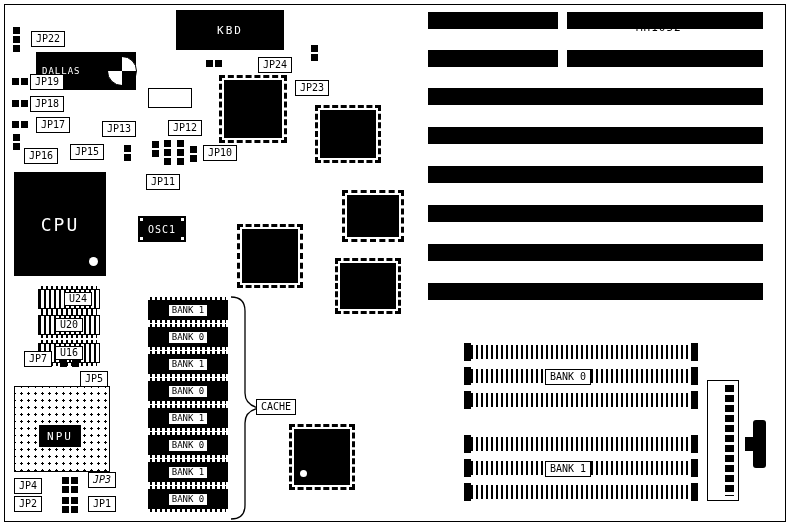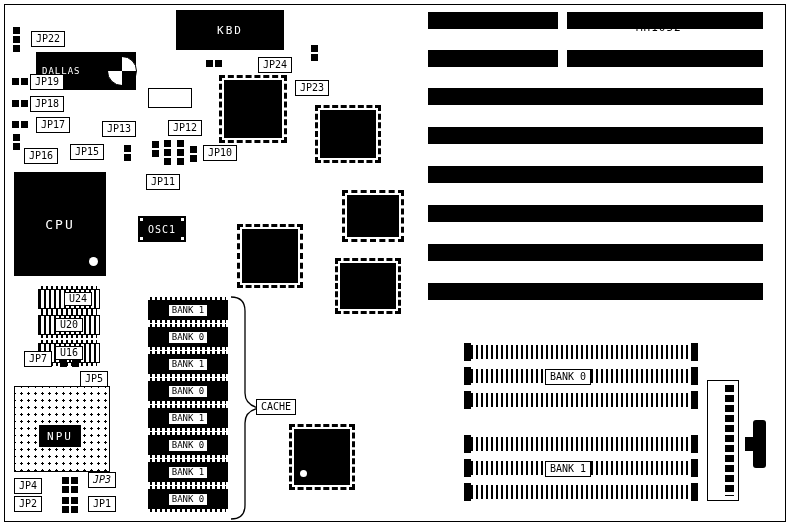--- a/index.html
+++ b/index.html
@@ -115,21 +115,21 @@
 
   <div class="qfp" style="left:224px; top:80px; width:58px; height:58px;"></div>
   <div class="qfp" style="left:320px; top:110px; width:56px; height:48px;"></div>
   <div class="qfp" style="left:347px; top:195px; width:52px; height:42px;"></div>
   <div class="qfp" style="left:242px; top:229px; width:56px; height:54px;"></div>
   <div class="qfp" style="left:340px; top:263px; width:56px; height:46px;"></div>
   <div class="qfp" style="left:294px; top:429px; width:56px; height:56px;">
     <span class="wdot" style="left:6px; bottom:8px; width:7px; height:7px;"></span>
   </div>
 
-  <div class="chip" style="left:14px; top:172px; width:92px; height:104px; font-size:13px;">
+  <div class="chip" style="left:14px; top:172px; width:92px; height:104px; font-size:18px;">
     <span>CPU</span>
     <span class="wdot" style="right:8px; bottom:10px; width:9px; height:9px;"></span>
   </div>
 
   <div class="chip" style="left:138px; top:216px; width:48px; height:26px; font-size:10px; letter-spacing:1px;">
     <span>OSC1</span>
     <span class="osc-pin" style="left:2px; top:2px;"></span>
     <span class="osc-pin" style="right:2px; top:2px;"></span>
     <span class="osc-pin" style="left:2px; bottom:2px;"></span>
     <span class="osc-pin" style="right:2px; bottom:2px;"></span>

